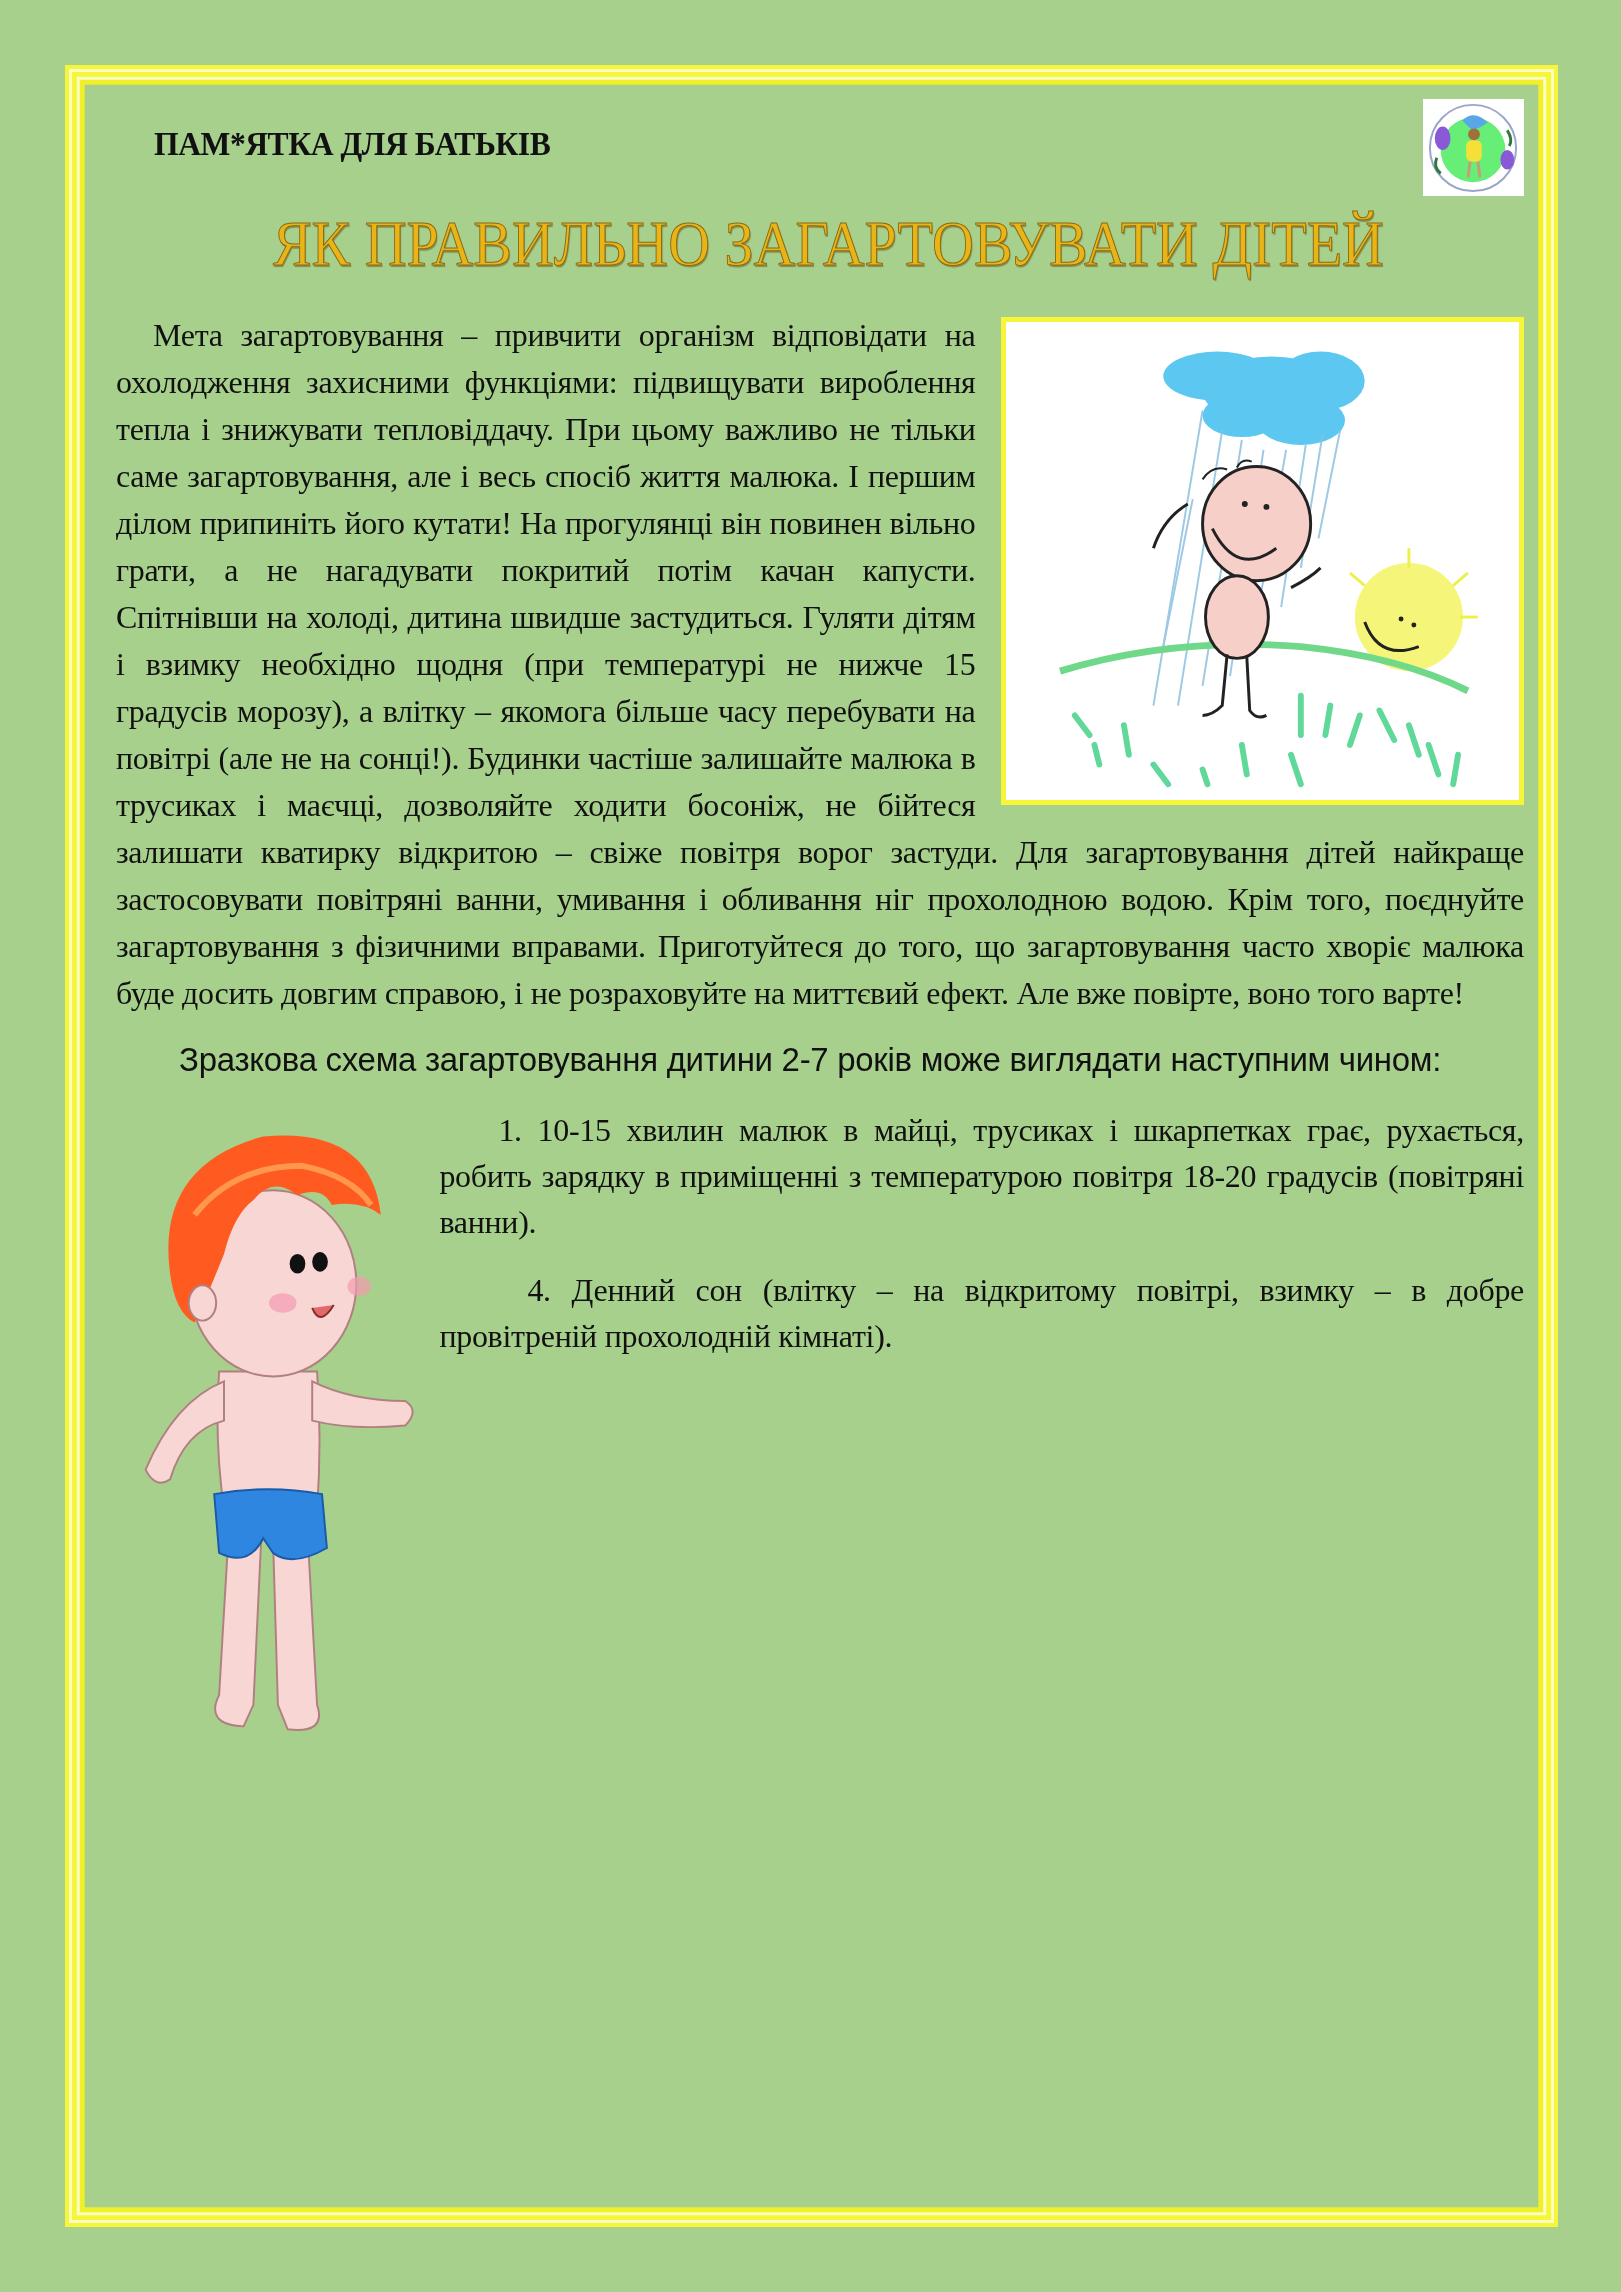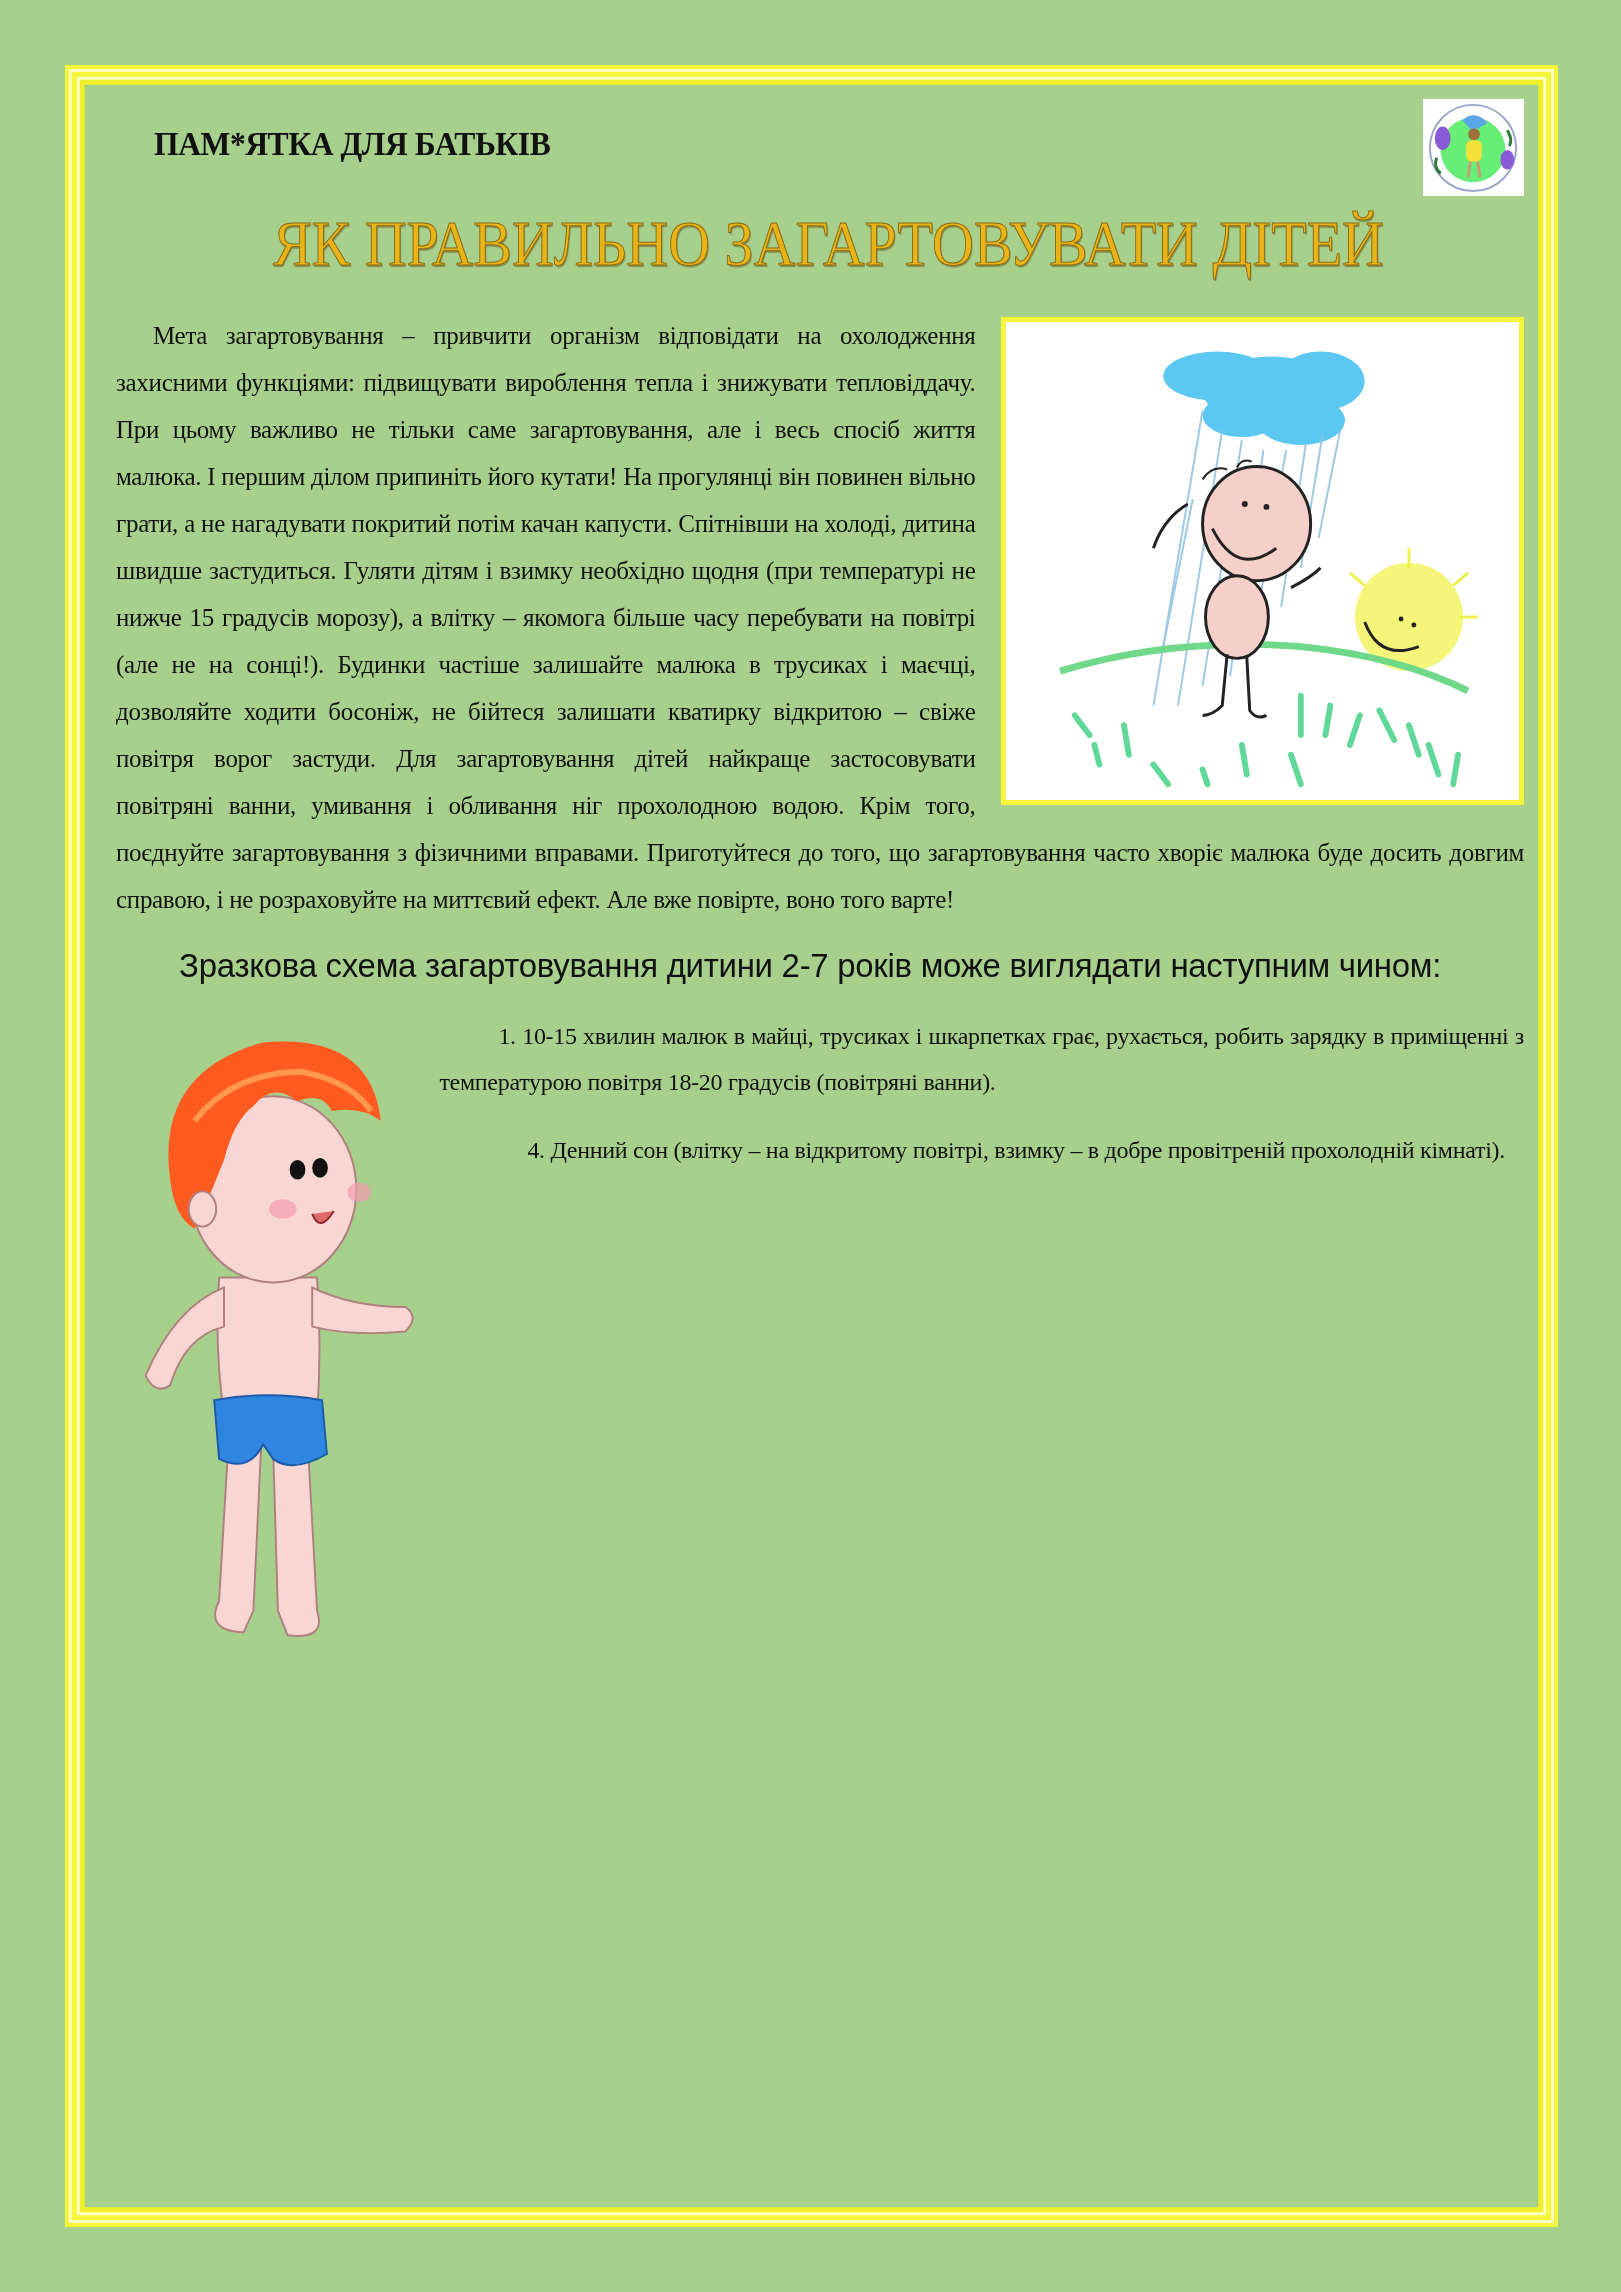--- a/index.html
+++ b/index.html
@@ -55,21 +55,21 @@
     padding-left: 39px;
     box-sizing: border-box;
     transform: scaleX(0.92);
   }
   .content {
     position: absolute;
     left: 116px; top: 312px;
     width: 1408px;
   }
   .para {
-    font-size: 25px;
+    font-size: 32px;
     line-height: 47px;
     text-align: justify;
     text-indent: 37px;
     margin: 0;
     letter-spacing: -0.3px;
   }
   .rain-figure {
     float: right;
     width: 523px; height: 488px;
     margin: 4.9px 0 7.8px 25.5px;
@@ -95,21 +95,21 @@
   .list-wrap { position: relative; margin-top: 21.6px; }
   .boy-figure {
     float: left;
     width: 294px; height: 637px;
     margin: 0 19.6px 0 9.8px;
     position: relative;
     shape-outside: polygon(0 0, 100% 0, 100% 37%, 58% 40%, 55% 100%, 0 100%);
   }
   .boy-figure svg { position: absolute; left: 0; top: 0; width: 100%; height: 100%; }
   .item {
-    font-size: 24px;
+    font-size: 32px;
     line-height: 46px;
     text-align: justify;
     margin: 0 0 21.6px 0;
     letter-spacing: -0.3px;
   }
   .item-1 { text-indent: 59px; margin-left: 0; }
   .item-2 { text-indent: 54px; }
   .item-3 { text-indent: 59px; }
   .item-4 { text-indent: 88px; }
   .item-5 { text-indent: 78px; }

